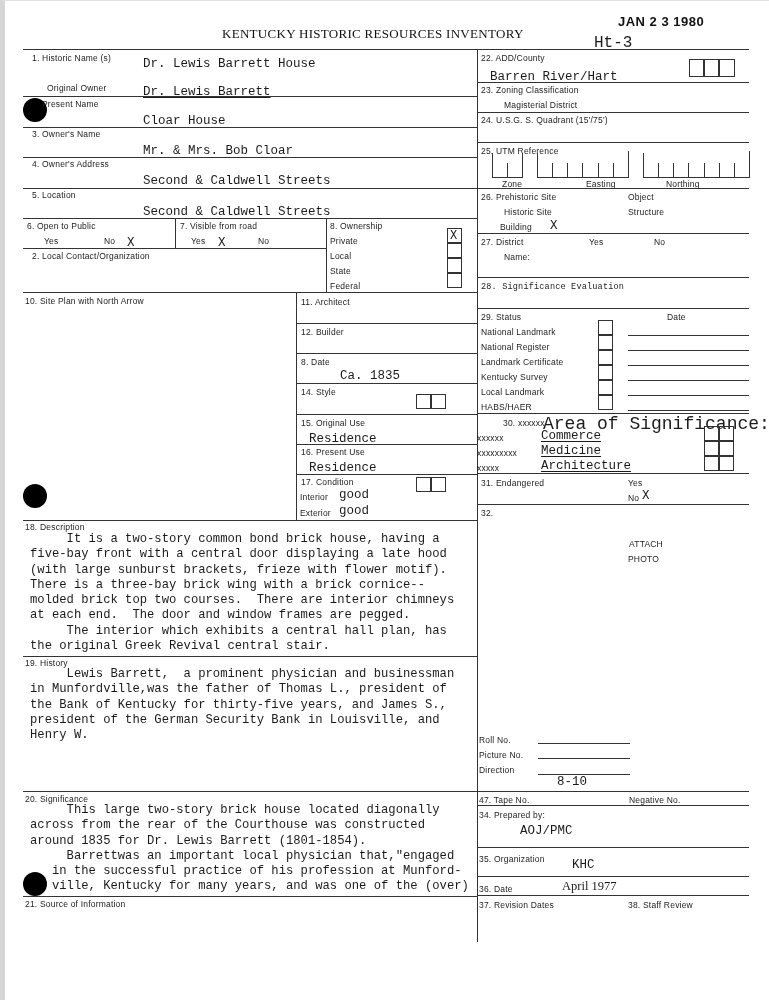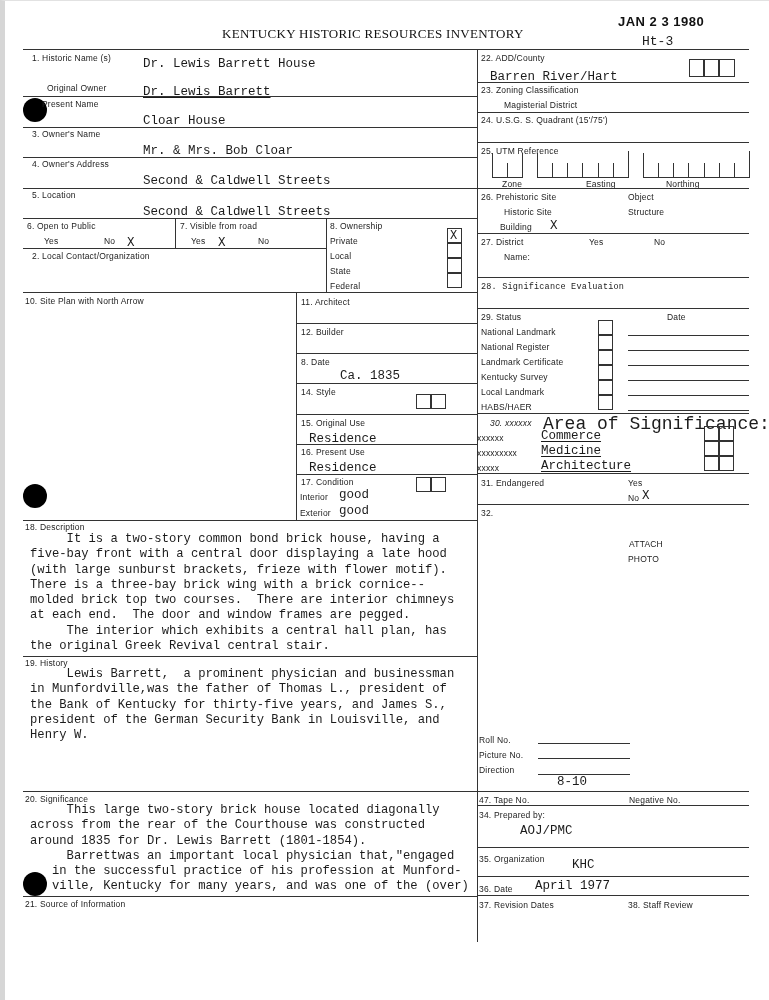--- a/index.html
+++ b/index.html
@@ -19,21 +19,21 @@
   .tick { position: absolute; width: 1px; background: #333; }
   .dateline { position: absolute; height: 1px; background: #333; }
 </style>
 </head>
 <body>
 
 <div class="page-border"></div>
 
 <div class="title">KENTUCKY HISTORIC RESOURCES INVENTORY</div>
 <div class="stamp">JAN 2 3 1980</div>
-<div class="typed" style="left:594px; top:34px; font-size:13px;margin-left:48px;">Ht-3</div>
+<div class="typed" style="left:594px; top:34px; font-size:16px;">Ht-3</div>
 
 <div class="hole" style="left:23px; top:98px;"></div>
 <div class="hole" style="left:23px; top:484px;"></div>
 <div class="hole" style="left:23px; top:872px;"></div>
 
 <div class="vline" style="left:477px; top:49px; height:893px;"></div>
 
 <div class="hline" style="left:23px; top:49px; width:454px;"></div>
 <div class="lbl" style="left:32px; top:53px;">1. Historic Name (s)</div>
 <div class="typed" style="left:143px; top:57px;">Dr. Lewis Barrett House</div>
@@ -218,21 +218,21 @@
 <div class="box" style="left:598px; top:380px; width:15px; height:15px;"></div>
 <div class="box" style="left:598px; top:395px; width:15px; height:15px;"></div>
 <div class="dateline" style="left:628px; top:335px; width:121px;"></div>
 <div class="dateline" style="left:628px; top:350px; width:121px;"></div>
 <div class="dateline" style="left:628px; top:365px; width:121px;"></div>
 <div class="dateline" style="left:628px; top:380px; width:121px;"></div>
 <div class="dateline" style="left:628px; top:395px; width:121px;"></div>
 <div class="dateline" style="left:628px; top:410px; width:121px;"></div>
 <div class="hline" style="left:477px; top:413px; width:272px;"></div>
 
-<div class="lbl" style="left:490px; top:418px;font-style:italic;">30. xxxxxx</div>
+<div class="lbl" style="left:503px; top:418px;">30. xxxxxx</div>
 <div class="typed" style="left:543px; top:414px; font-size:18px;">Area of Significance:</div>
 <div class="lbl" style="left:477px; top:433px;">xxxxxx</div>
 <div class="typed ul" style="left:541px; top:429px;">Commerce</div>
 <div class="lbl" style="left:477px; top:448px;">xxxxxxxxx</div>
 <div class="typed ul" style="left:541px; top:444px;">Medicine</div>
 <div class="lbl" style="left:477px; top:463px;">xxxxx</div>
 <div class="typed ul" style="left:541px; top:459px;">Architecture</div>
 <div class="box" style="left:704px; top:426px; width:15px; height:15px;"></div>
 <div class="box" style="left:719px; top:426px; width:15px; height:15px;"></div>
 <div class="box" style="left:704px; top:441px; width:15px; height:15px;"></div>
@@ -265,17 +265,17 @@
 
 <div class="lbl" style="left:479px; top:810px;">34. Prepared by:</div>
 <div class="typed" style="left:520px; top:824px;">AOJ/PMC</div>
 <div class="hline" style="left:477px; top:847px; width:272px;"></div>
 
 <div class="lbl" style="left:479px; top:854px;">35. Organization</div>
 <div class="typed" style="left:572px; top:858px;">KHC</div>
 <div class="hline" style="left:477px; top:876px; width:272px;"></div>
 
 <div class="lbl" style="left:479px; top:884px;">36. Date</div>
-<div class="typed" style="left:535px; top:879px;">April 1977</div>
+<div class="typed" style="left:562px; top:879px;font-family:Liberation Serif, serif;">April 1977</div>
 <div class="hline" style="left:477px; top:895px; width:272px;"></div>
 
 <div class="lbl" style="left:479px; top:900px;">37. Revision Dates</div>
 <div class="lbl" style="left:628px; top:900px;">38. Staff Review</div>
 
 </body></html>

